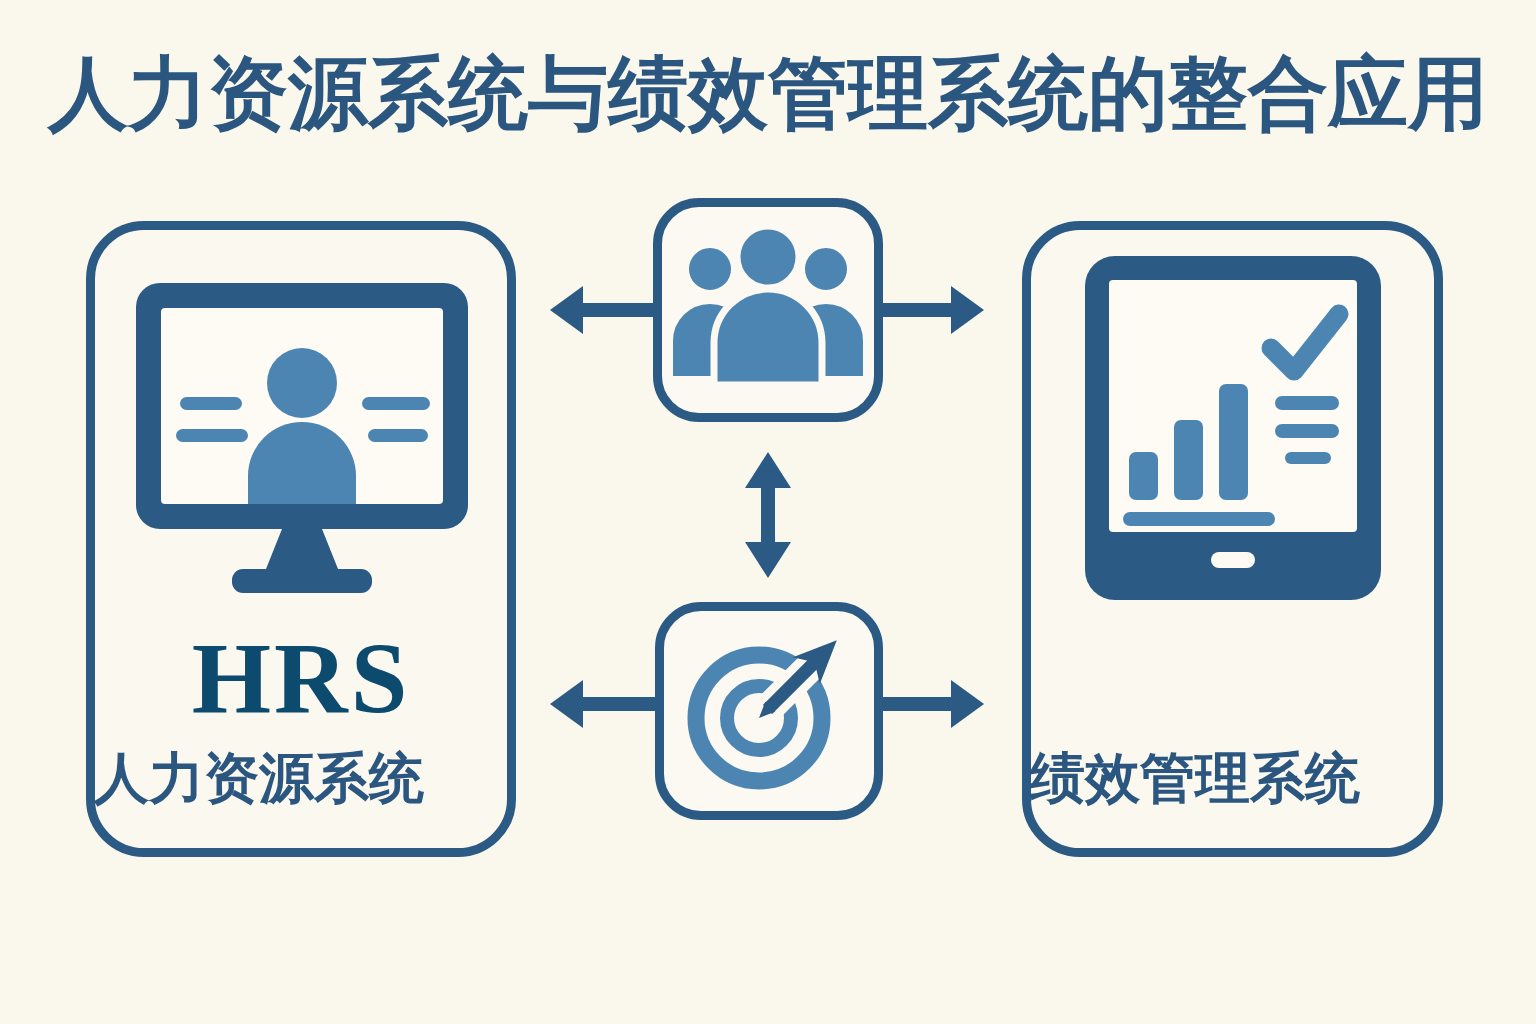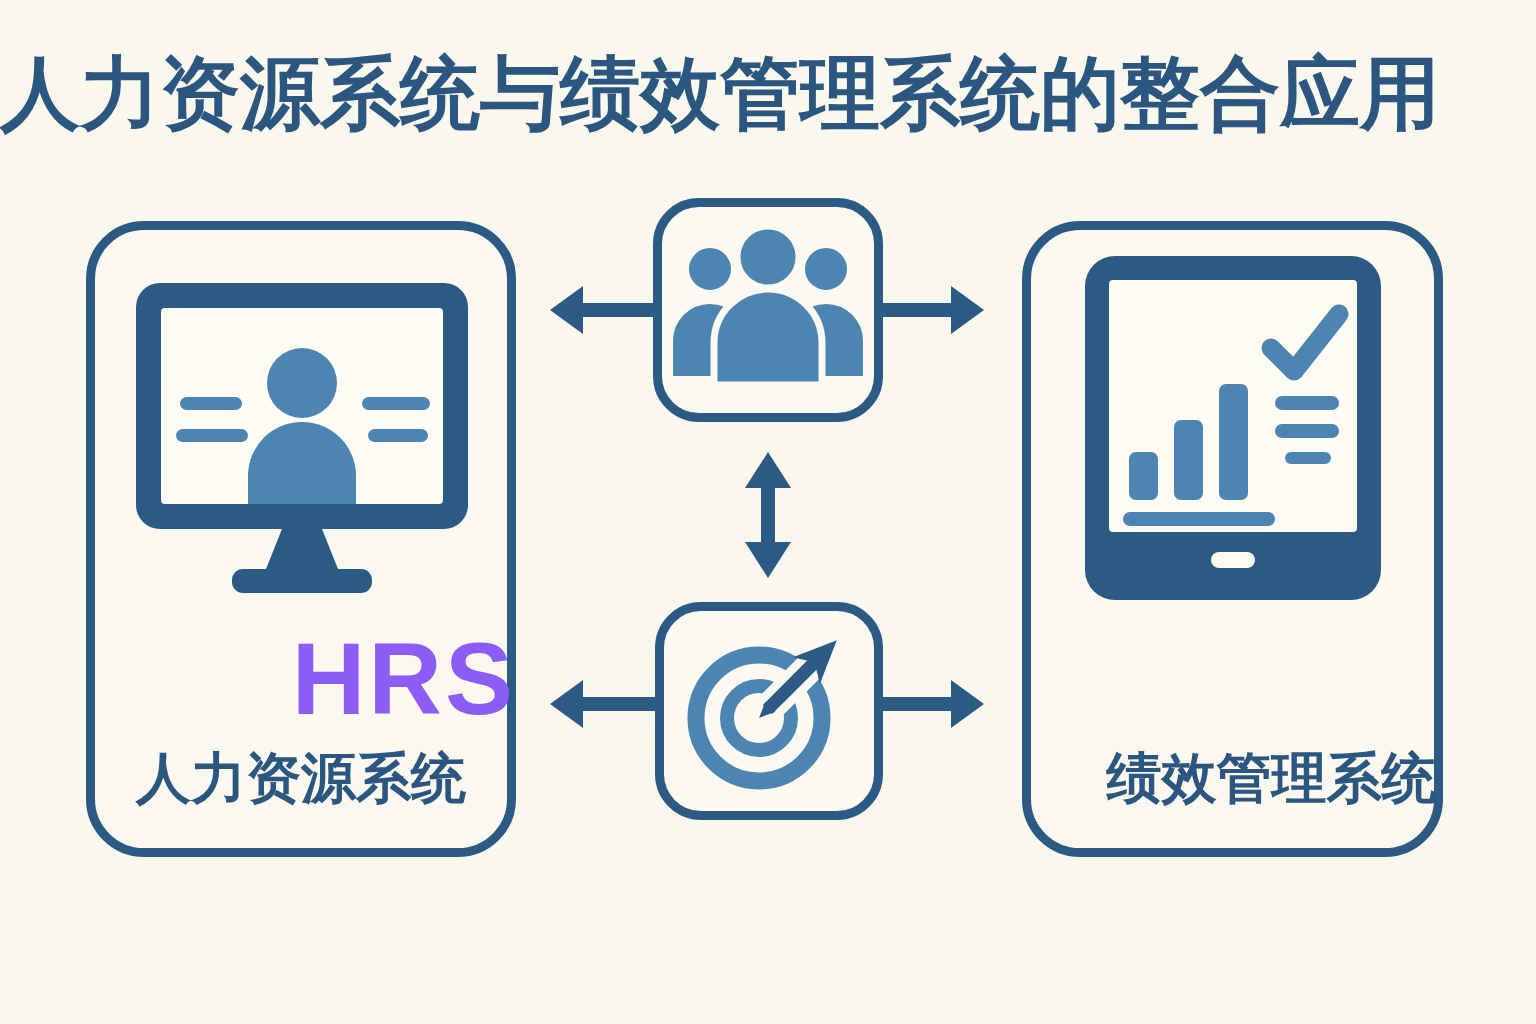--- a/index.html
+++ b/index.html
@@ -3,45 +3,45 @@
 <meta charset="utf-8">
 <style>
   html,body{margin:0;padding:0;background:#e9e9e9;}
   .canvas{
     position:relative;width:1536px;height:1024px;overflow:hidden;
     background:#faf7ec;
     font-family:"Liberation Sans","DejaVu Sans",sans-serif;
   }
   .abs{position:absolute;}
   .title{
-    left:0;top:50px;width:1536px;
+    left:0;top:50px;width:1536px;text-align:center;
     font-size:80px;font-weight:800;color:#2a567f;letter-spacing:0px;
     line-height:1.1;white-space:nowrap;
   }
   .card{
     box-sizing:border-box;border:9px solid #2b5a85;border-radius:58px;
     background:#faf8ef;
   }
   .card-hrs{left:86px;top:221px;width:430px;height:636px;}
   .card-pms{left:1022px;top:221px;width:421px;height:636px;}
   .node{
     box-sizing:border-box;border:9px solid #2b5a85;border-radius:46px;
     background:#fbf9f1;
   }
   .node-people{left:653px;top:198px;width:230px;height:224px;}
   .node-target{left:655px;top:602px;width:228px;height:218px;}
   .abbr{
-    width:430px;text-align:right;font-size:102px;font-weight:800;
-    color:#8b5cf6;line-height:1;letter-spacing:3px;
+    width:430px;text-align:center;font-size:102px;font-weight:800;
+    color:#0c4a6e;line-height:1;letter-spacing:3px;font-family:Liberation Serif, serif;
   }
   .abbr-hrs{left:86px;top:628px;}
   .abbr-pms{left:1022px;top:628px;width:421px;}
   .cname{
-    width:430px;text-align:center;font-size:55px;font-weight:700;
-    color:#2a567f;line-height:1.1;white-space:nowrap;
+    width:430px;font-size:55px;font-weight:700;
+    color:#2a567f;line-height:1.1;white-space:nowrap;padding-left:8px;
   }
   .cname-hrs{left:86px;top:748px;}
   .cname-pms{left:1022px;top:748px;width:499px;}
   svg{display:block;}
 </style>
 </head>
 <body>
 
 <div class="canvas">
 

